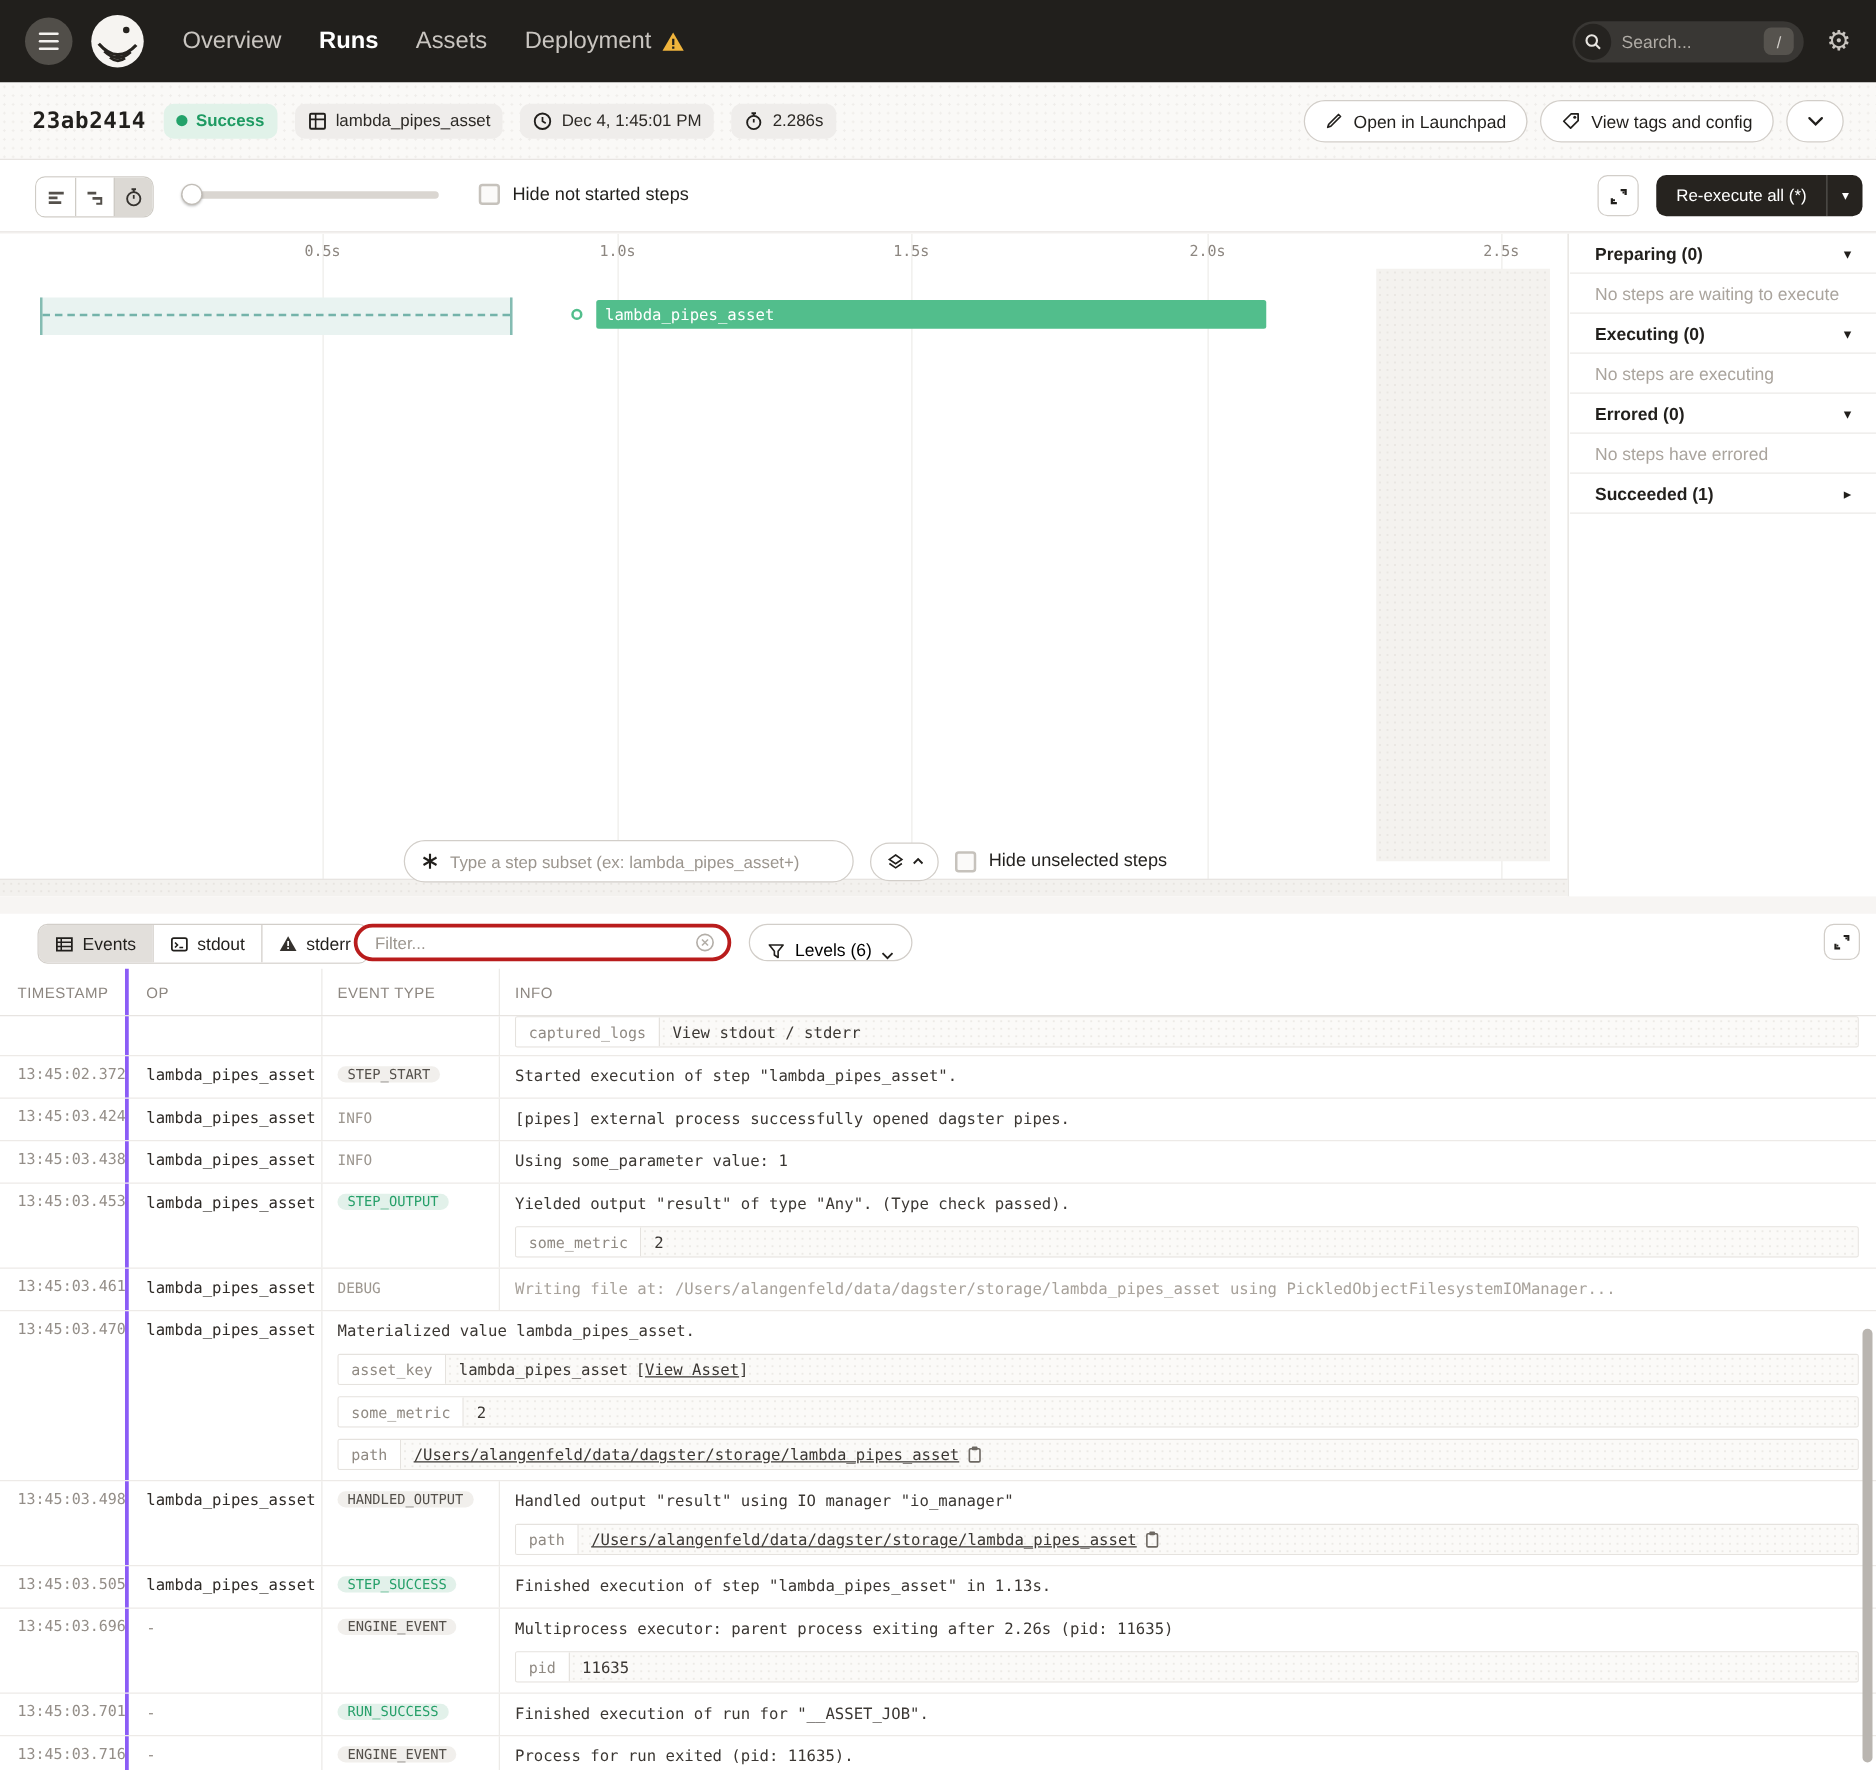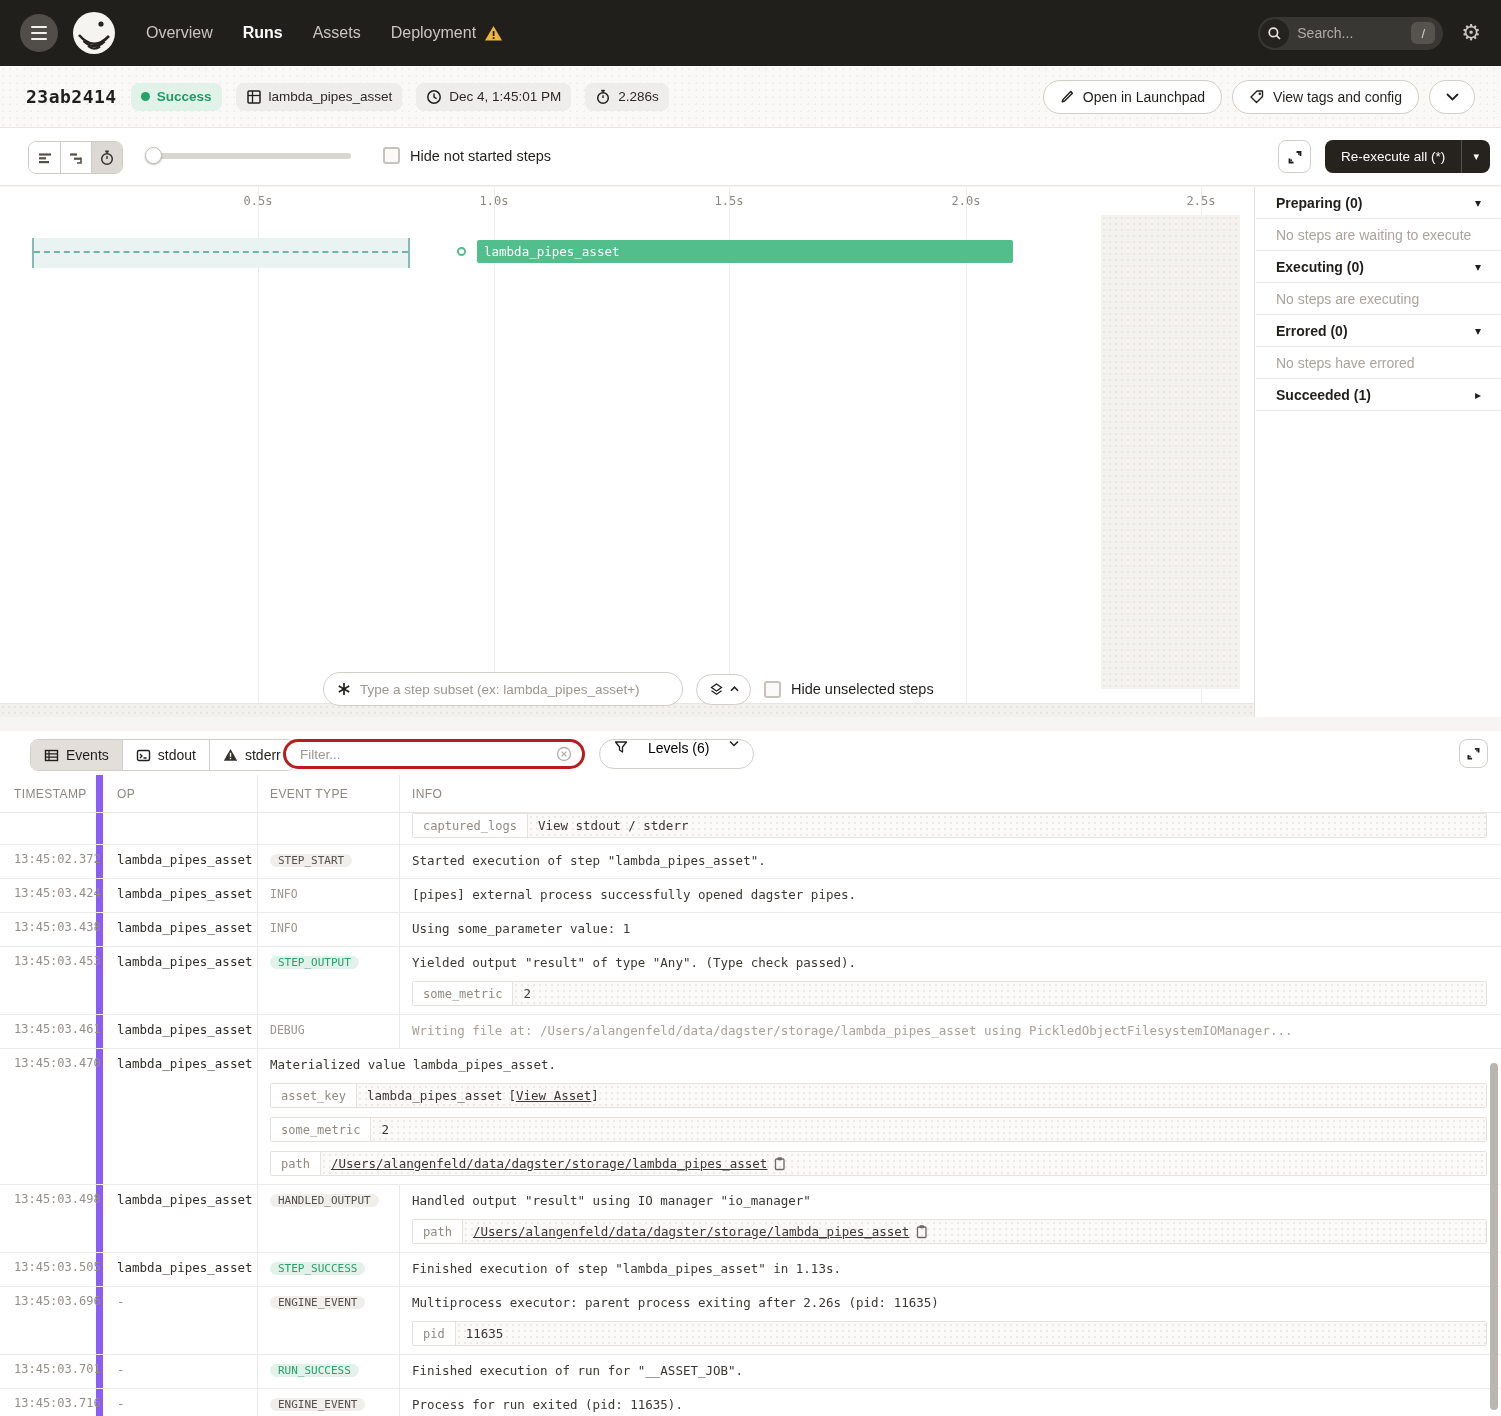--- a/index.html
+++ b/index.html
@@ -7,21 +7,21 @@
   body { font-family:"Liberation Sans", sans-serif; background:#f7f5f3; color:#211f1c; }
   .mono { font-family:"DejaVu Sans Mono", monospace; }
   .screen { position:relative; width:1501px; height:1416px; overflow:hidden; background:#f7f5f3; }
 
   
   .topnav { position:absolute; top:0; left:0; width:100%; height:66px; background:#211f1c; display:flex; align-items:center; padding:0 20px; }
   .hamburger { width:38px; height:38px; border-radius:50%; background:#514e49; display:flex; flex-direction:column; gap:3.5px; align-items:center; justify-content:center; cursor:pointer; flex:0 0 auto; }
   .hamburger span { display:block; width:16px; height:2.4px; background:#f4f2ef; border-radius:1px; }
   .logo { margin-left:14px; flex:0 0 auto; }
   .navlinks { display:flex; align-items:center; gap:30px; margin-left:30px; }
-  .navlink { font-size:16px; color:#c9c5c0; cursor:pointer; display:flex; align-items:center; gap:8px; }
+  .navlink { font-size:19px; color:#c9c5c0; cursor:pointer; display:flex; align-items:center; gap:8px; }
   .navlink.active { color:#ffffff; font-weight:bold; }
   .nav-right { margin-left:auto; display:flex; align-items:center; gap:18px; }
   .searchpill { width:185px; height:33px; border-radius:17px; background:#393734; display:flex; align-items:center; padding-right:8px; }
   .search-mag { width:29px; height:29px; margin-left:2px; border-radius:50%; background:#252320; display:flex; align-items:center; justify-content:center; flex:0 0 auto; }
   .searchpill input { flex:1; min-width:0; background:transparent; border:none; outline:none; color:#e8e5e1; font-size:14px; padding:0 8px; font-family:"Liberation Sans",sans-serif; }
   .searchpill input::placeholder { color:#b0aca6; }
   .slash-badge { width:24px; height:22px; border-radius:6px; background:#56534e; color:#d3d0cb; font-size:13px; display:flex; align-items:center; justify-content:center; flex:0 0 auto; }
   .gear { font-size:22px; color:#c9c5c0; cursor:pointer; line-height:1; }
 
   
@@ -83,27 +83,27 @@
   
   .events { position:absolute; top:731px; left:0; width:1501px; height:685px; background:#fff; }
   .ev-controls { position:relative; height:44px; }
   .ev-tabs { position:absolute; left:30px; top:8px; display:flex; border:1px solid #d2cec9; border-radius:8px; overflow:hidden; background:#fff; }
   .ev-tab { height:30px; display:flex; align-items:center; gap:7px; padding:0 13px; font-size:14px; color:#211f1c; cursor:pointer; background:#fff; }
   .ev-tab + .ev-tab { border-left:1px solid #d2cec9; }
   .ev-tab.active { background:#e2dfdb; font-weight:normal; }
   .filter-input { position:absolute; left:283px; top:8px; width:302px; height:30px; border:3px solid #b91c1c; border-radius:15px; background:#fff; display:flex; align-items:center; padding:0 10px 0 14px; gap:8px; }
   .filter-input input { flex:1; min-width:0; border:none; outline:none; font-size:13.5px; background:transparent; color:#211f1c; font-family:"Liberation Sans",sans-serif; }
   .filter-input input::placeholder { color:#9c968f; }
-  .levels-btn { position:absolute; left:599px; top:8px; height:30px; border:1px solid #d2cec9; border-radius:15px; background:#fff; display:flex; align-items:flex-start; gap:20px; padding:0 14px; font-size:14px; cursor:pointer; }
+  .levels-btn { position:absolute; left:599px; top:8px; height:30px; border:1px solid #d2cec9; border-radius:15px; background:#fff; display:flex; align-items:flex-end; gap:8px; padding:0 14px; font-size:14px; cursor:pointer; }
   .ev-expand { left:1459px; top:8px; width:29px; height:29px; }
 
   .ltable { position:relative; }
   .lhead { display:flex; border-bottom:1px solid #e7e4e1; height:38px; }
   .lhead > div { font-size:12px; letter-spacing:.4px; color:#8d8781; display:flex; align-items:center; }
-  .c-ts   { width:103px; padding:0 10px 0 14px; border-right:7px solid #8b5cf6; flex:0 0 auto; }
+  .c-ts   { width:103px; padding:0 10px 0 14px; border-right:3px solid #8b5cf6; flex:0 0 auto; }
   .c-op   { width:155px; padding:0 10px 0 14px; border-right:1px solid #eceae7; flex:0 0 auto; }
   .c-type { width:142px; padding:0 10px 0 12px; border-right:1px solid #eceae7; flex:0 0 auto; }
   .c-info { flex:1; padding:0 12px; }
   .lrow { display:flex; border-bottom:1px solid #edeae7; }
   .lrow .c-ts { padding-top:7px; font-family:"DejaVu Sans Mono",monospace; font-size:12px; color:#948e88; }
   .lrow .c-op { padding-top:7px; font-family:"DejaVu Sans Mono",monospace; font-size:12.5px; color:#2f2b27; }
   .lrow .c-type { padding-top:5px; }
   .lrow .c-info { padding-top:7px; padding-bottom:8px; font-family:"DejaVu Sans Mono",monospace; font-size:12.5px; color:#3b3733; }
   .lrow .c-info.muted { color:#a8a29b; }
   .badge { display:inline-block; padding:0 8px; border-radius:8px; font-family:"DejaVu Sans Mono",monospace; font-size:11px; white-space:nowrap; }

